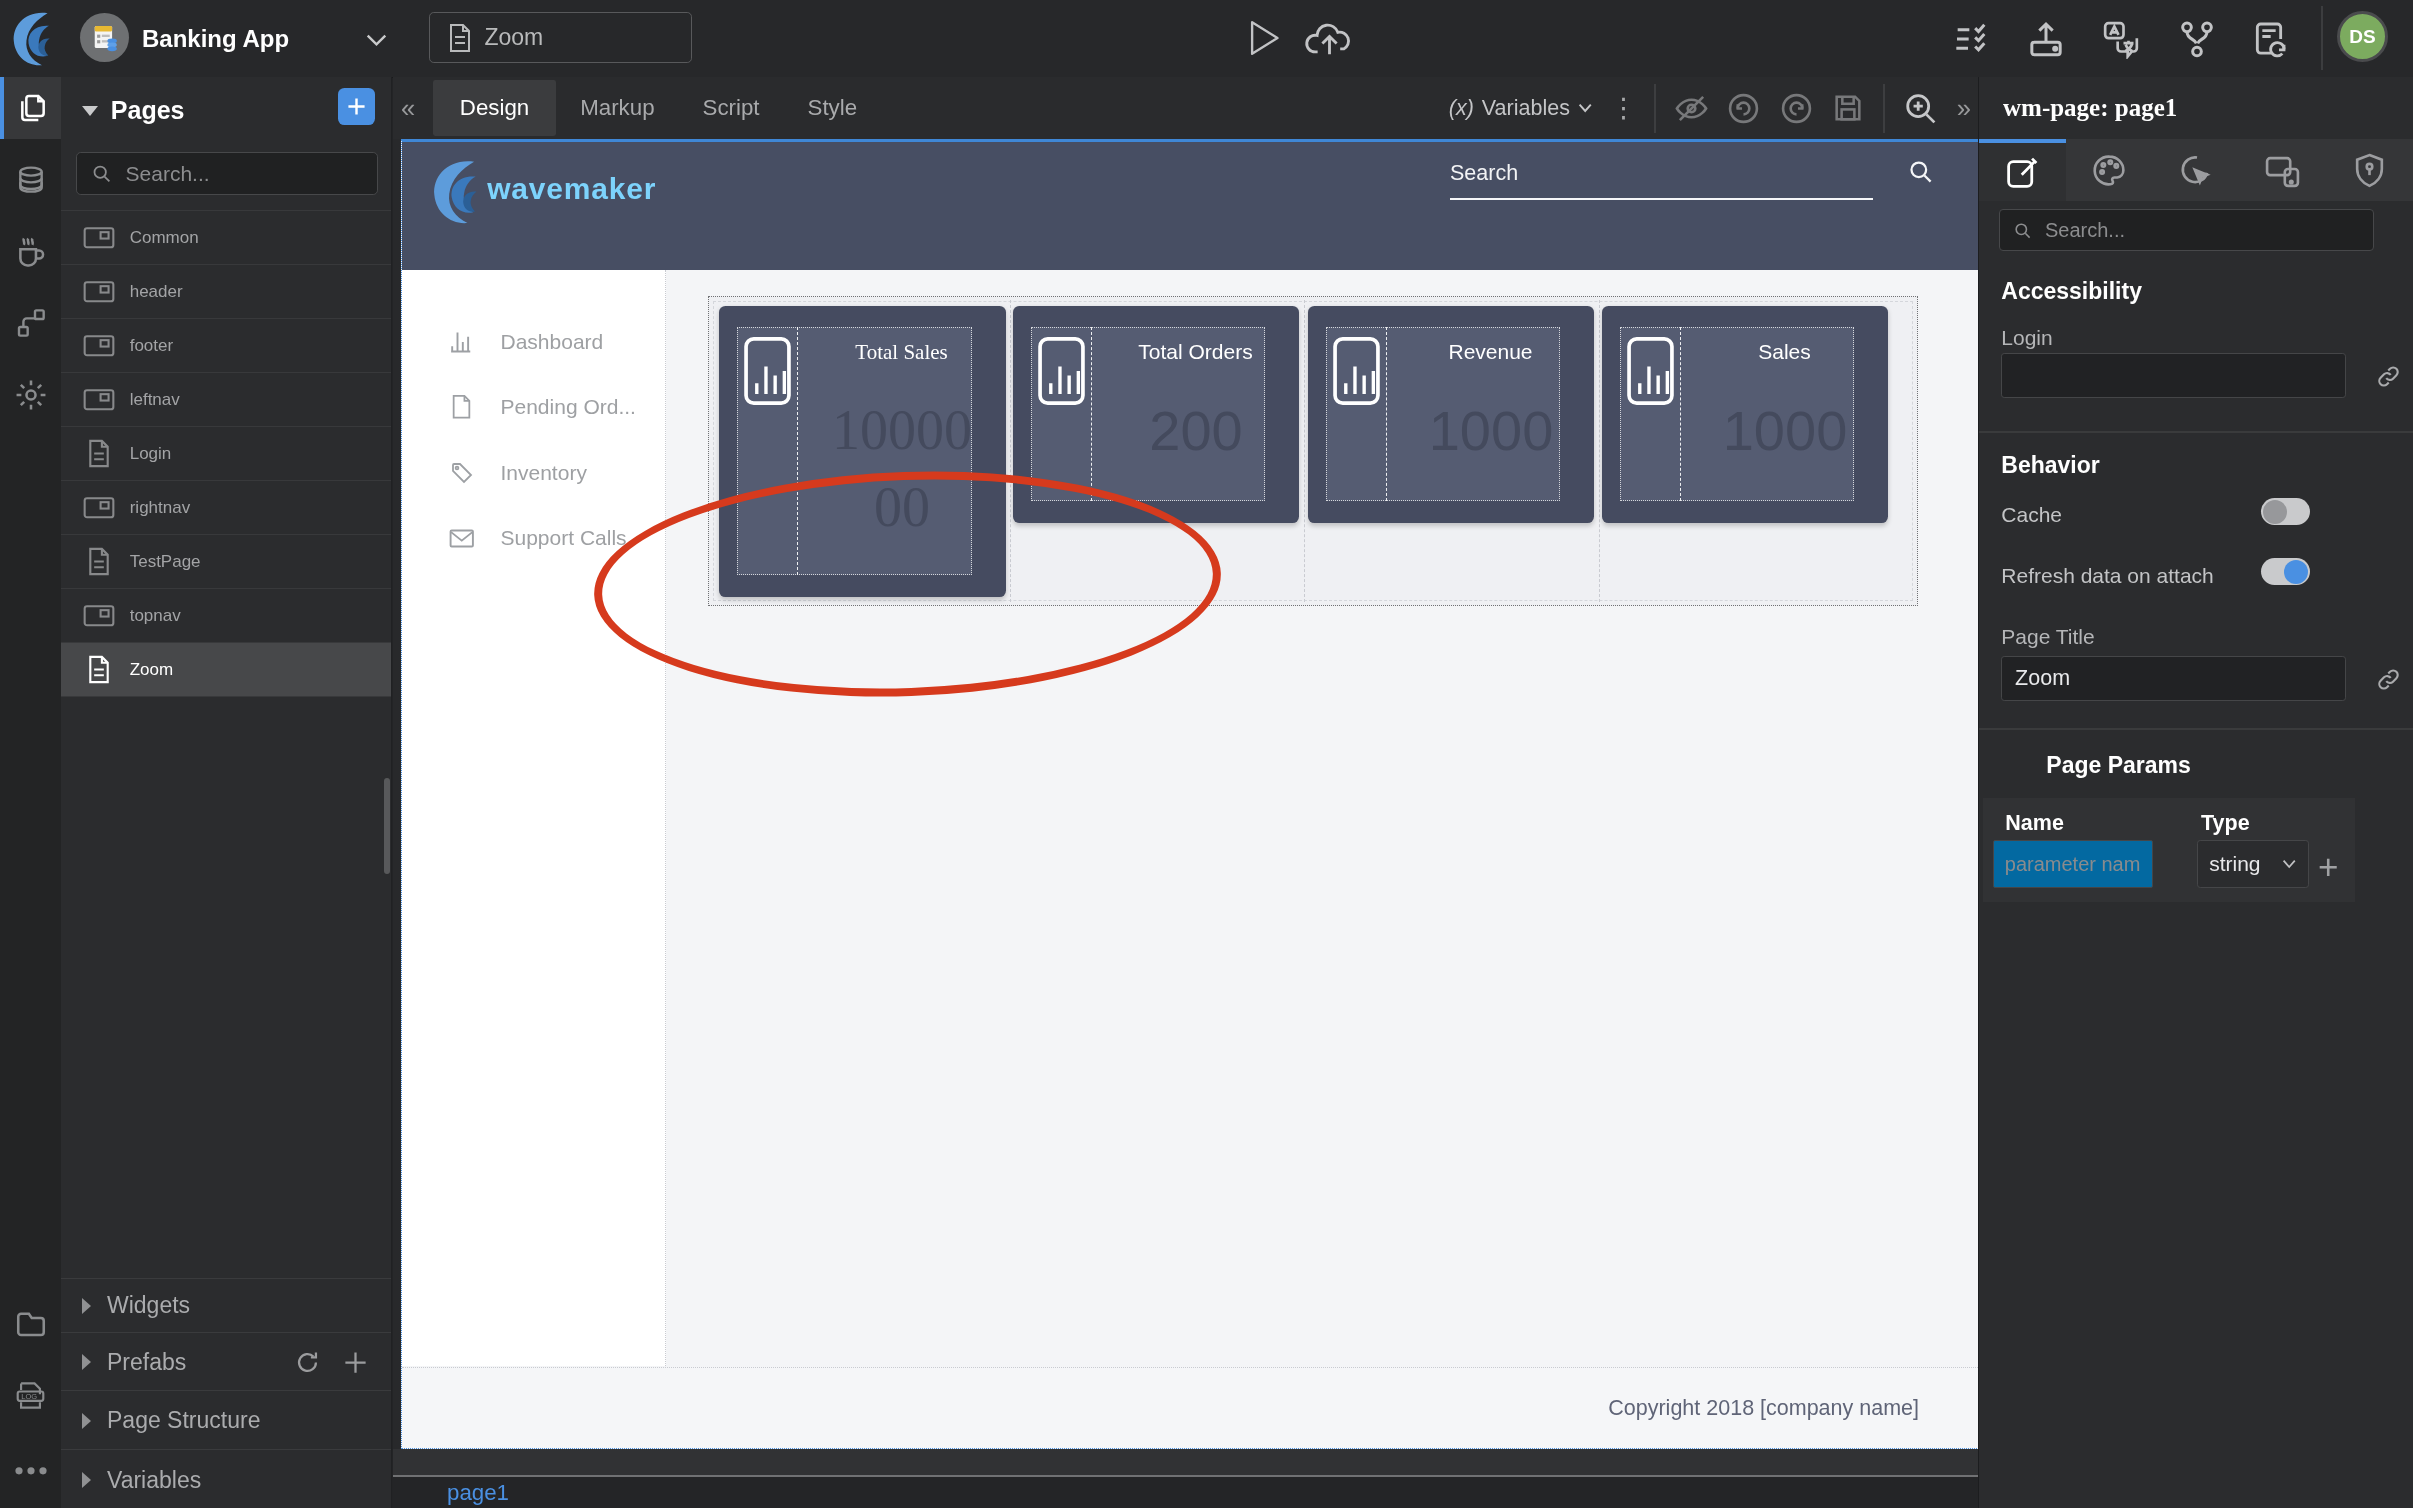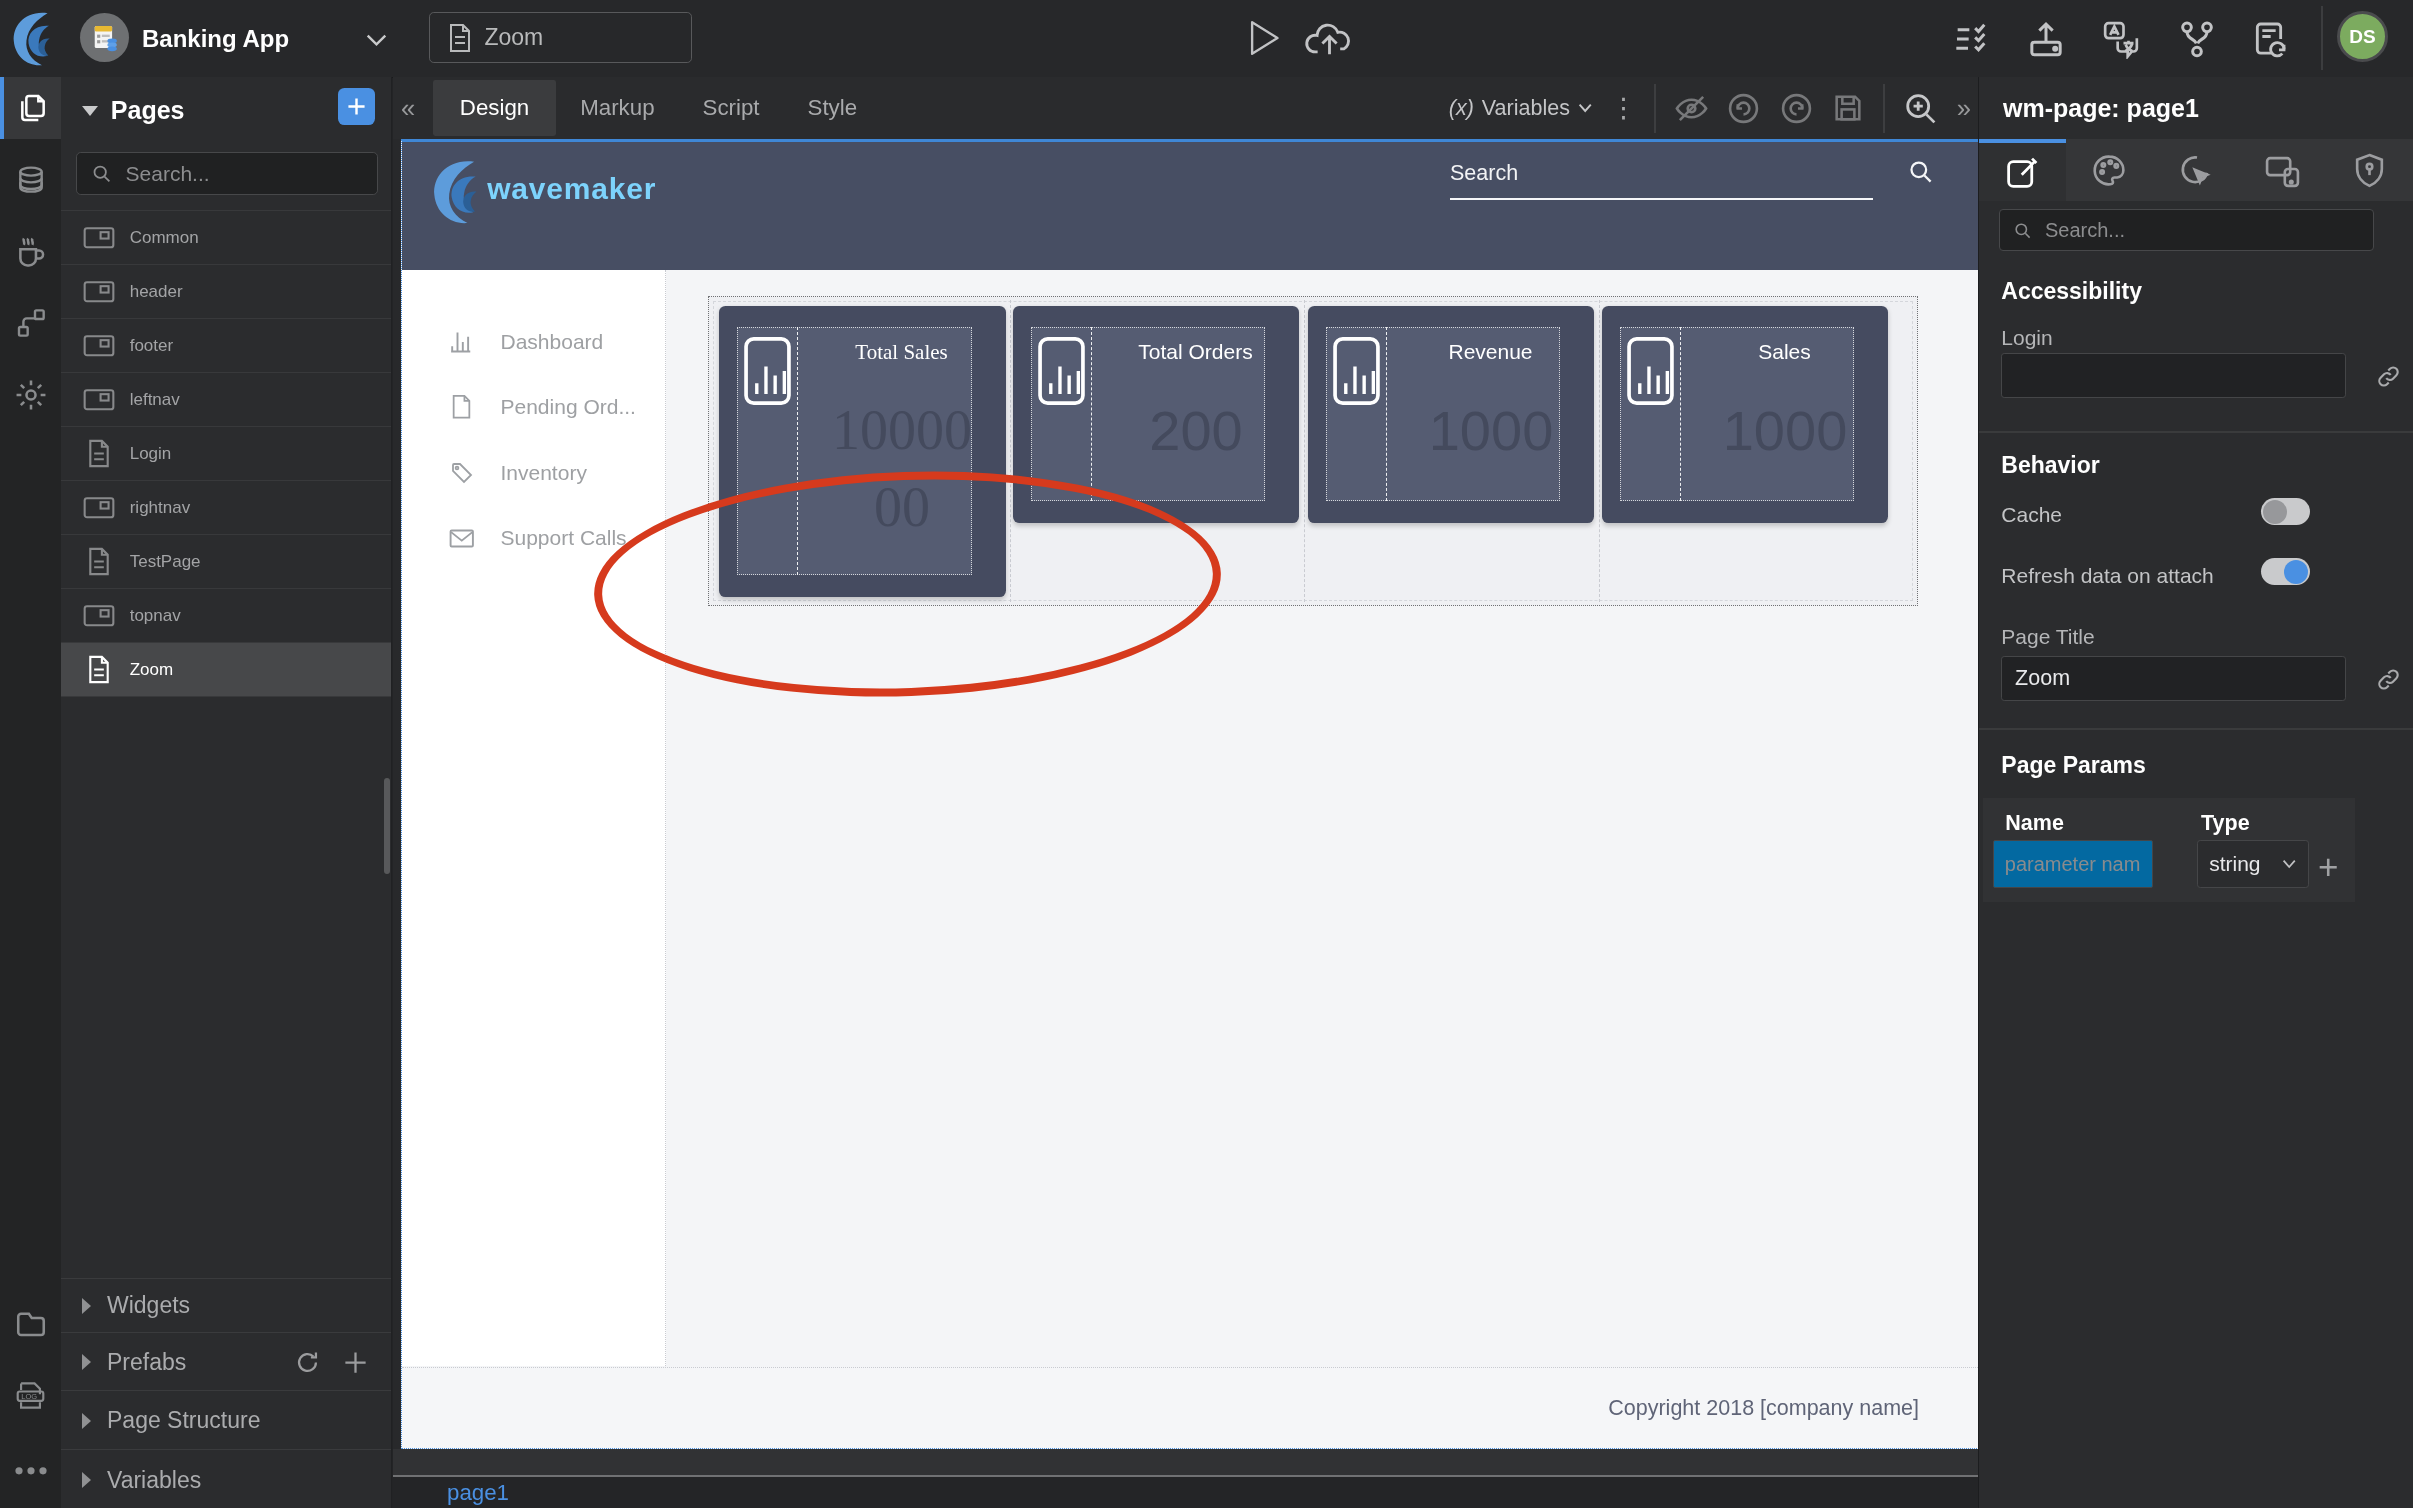--- a/index.html
+++ b/index.html
@@ -84,21 +84,21 @@
   .red-ellipse{position:absolute;left:192px;top:330px;width:611px;height:208px;border:8.8px solid #D63A1D;border-radius:50%;transform:rotate(-2deg);z-index:30;}
   .cv-footer{position:absolute;left:0;right:0;bottom:0;height:81px;background:#F5F6F8;border-top:1.6px dotted #C9CBD1;box-sizing:border-box;}
   .cv-footer-text{position:absolute;right:59px;top:0;height:100%;display:flex;align-items:center;font-size:21.5px;color:#5F6477;}
   .ws-strip{position:absolute;left:0;right:0;top:1372px;height:26px;background:#313234;}
   .ws-divline{position:absolute;left:0;right:0;top:1398px;height:1.6px;background:#707173;}
   #statusbar{position:absolute;left:0;right:0;top:1400px;height:32px;background:#242527;display:flex;align-items:center;}
   .status-page{margin-left:54px;font-size:22.3px;color:#4A90E2;}
 
   
   #right-panel{position:absolute;right:0;top:77px;width:435px;height:1432px;background:#2B2C2E;border-left:1.6px solid #1C1D1F;box-sizing:border-box;}
-  .rp-title{position:absolute;left:24px;top:0;height:62px;display:flex;align-items:center;font-size:25px;font-weight:600;color:#FFFFFF;}
+  .rp-title{position:absolute;left:24px;top:0;height:62px;display:flex;align-items:center;font-size:25px;font-weight:600;color:#FFFFFF;font-family:Liberation Serif, serif;}
   .rp-tabs{position:absolute;left:0;top:62px;width:100%;height:62px;background:#353638;display:flex;}
   .rp-tab{width:87px;height:62px;display:flex;align-items:center;justify-content:center;color:#9C9DA0;box-sizing:border-box;}
   .rp-tab.active{background:#2F3032;border-top:4px solid #4A90E2;color:#FFFFFF;}
   .rp-search{position:absolute;left:20px;top:132px;width:375px;height:42px;background:#202122;border:1.6px solid #47484A;border-radius:4px;display:flex;align-items:center;gap:11.2px;padding-left:12.8px;box-sizing:border-box;color:#8C8D8F;}
   .rp-search input{background:transparent;border:none;outline:none;color:#C9CACB;font-size:20px;font-family:inherit;width:287px;}
   .rp-search input::placeholder{color:#8C8D8F;}
   .rp-heading{position:absolute;left:22.3px;font-size:23px;font-weight:600;color:#FFFFFF;}
   .rp-label{position:absolute;left:22.3px;font-size:21px;color:#B5B6B8;}
   .rp-input{position:absolute;left:22.3px;width:345px;height:45px;background:#212224;border:1.6px solid #454648;border-radius:3.2px;box-sizing:border-box;color:#E8E9EB;font-size:21.5px;font-family:inherit;padding:0 12.8px;outline:none;}
   .rp-link{position:absolute;left:396px;color:#A9AAAC;}
@@ -665,21 +665,21 @@
     <div class="rp-label" style="top:548px;">Page Title</div>
     <input class="rp-input" style="top: 579px;" type="text" value="Zoom">
     <span class="rp-link" style="top:589px;">
       <svg width="27" height="27" viewBox="0 0 24 24" fill="none" stroke="currentColor" stroke-width="1.9">
           <path d="M10 13.5a4 4 0 0 0 6 .4l3-3a4 4 0 0 0-5.7-5.7L11.8 6.7"></path>
           <path d="M14 10.5a4 4 0 0 0-6-.4l-3 3a4 4 0 0 0 5.7 5.7l1.5-1.5"></path>
         </svg>
     </span>
 
     <div class="rp-div" style="top:651px;"></div>
-    <div class="rp-heading" style="top:675px;">Page Params</div>
+    <div class="rp-heading" style="top:675px;margin-left:45px;">Page Params</div>
 
     <div class="pp-table">
       <span class="pp-th" style="left:22.3px;">Name</span>
       <span class="pp-th" style="left:218px;">Type</span>
       <input class="pp-input" type="text" placeholder="parameter name" style="">
       <div class="pp-select">
         <span>string</span>
         <svg width="14.4" height="9.6" viewBox="0 0 18 12" fill="none" stroke="#C0C1C3" stroke-width="2.2">
             <path d="M2 2l7 8 7-8"></path>
           </svg>

